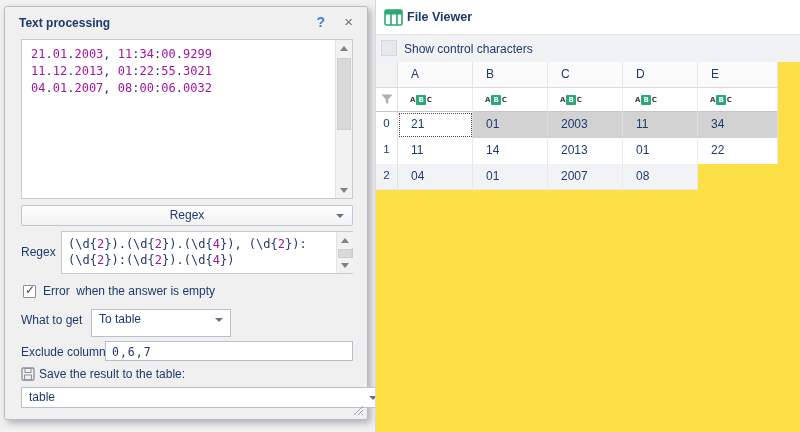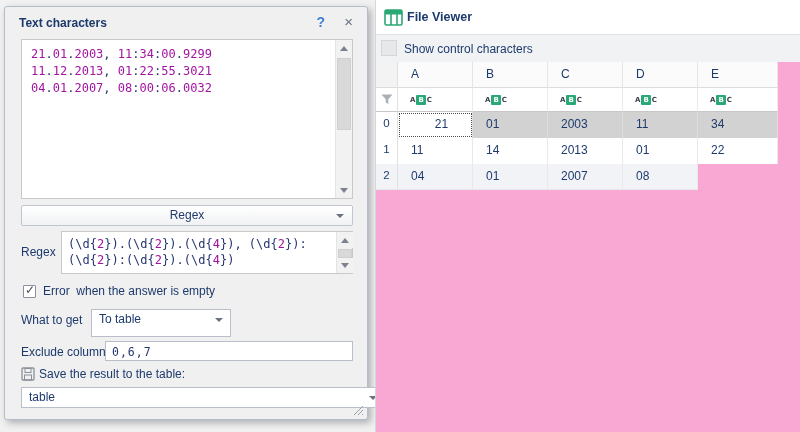--- a/index.html
+++ b/index.html
@@ -66,21 +66,21 @@
   .excl-input { position:absolute; left:84px; top:-2px; width:248px; height:20px; background:#fff;
                 border:1px solid #b8bfca; font-size:11.5px; color:#24366e; padding:3px 0 0 6px; letter-spacing:1px; }
 
   .row-save { position:absolute; left:16px; top:360px; display:flex; align-items:center; }
   .row-save .lbl { margin-left:4px; font-size:12px; color:#1d3a6d; }
   .table-combo { position:absolute; left:16px; top:380px; width:364px; height:21px; }
 
   .grip { position:absolute; right:3px; bottom:3px; width:13px; height:13px; }
 
   
-  .viewer { position:absolute; left:375px; top:0; width:425px; height:432px; background:#f9a8d4; border-left:1px solid #d7d7d7; }
+  .viewer { position:absolute; left:375px; top:0; width:425px; height:432px; background:#fde047; border-left:1px solid #d7d7d7; }
   .v-header { position:absolute; left:0; top:0; right:0; height:35px; background:#fff; border-bottom:1px solid #e2e2e2; }
   .v-title { position:absolute; left:31px; top:10px; font-size:12.5px; font-weight:bold; color:#1d3a6d; }
   .v-icon { position:absolute; left:8px; top:9px; }
   .v-controls { position:absolute; left:0; top:35px; right:0; height:27px; background:#f1f2f4; }
   .v-check { position:absolute; left:5px; top:5px; width:16px; height:16px; background:#e7e8ea; border:1px solid #d4d6d9; cursor:pointer; }
   .v-check-lbl { position:absolute; left:28px; top:7px; font-size:12px; color:#1d3a6d; }
 
   .grid { position:absolute; left:0; top:62px; right:0; }
   .g-row { display:flex; }
   .c-num { width:22px; flex:0 0 22px; }
@@ -98,32 +98,32 @@
   .g-filter .c-num { justify-content:center; padding-left:0; border-right:1px solid #e0e0e0; }
   .abc { display:inline-flex; align-items:center; font-family:"DejaVu Sans", sans-serif; }
   .abc .a, .abc .c3 { font-size:7px; font-weight:bold; color:#3c424b; }
   .abc .b { font-size:7px; font-weight:bold; color:#fff; background:#2aa876; padding:1px 2px; margin:0 1px; border-radius:1px; }
 
   .g-data { height:26px; }
   .g-data .cell { font-size:12px; color:#1d3a6d; padding:5px 0 0 13px; border-right:1px solid #e9e9e9; }
   .g-data .c-num { text-align:center; padding-left:0; font-size:11.5px; background:#fff; border-right:1px solid #e0e0e0; }
   .row-sel .cell { background:#d2d2d2; border-right:1px solid #dedede; }
   .row-sel .c-num { background:#fff; }
-  .cell.focused { background:#fff !important; outline:1px dotted #4a4a4a; outline-offset:-2px;text-align:center; }
+  .cell.focused { background:#fff !important; outline:1px dotted #4a4a4a; outline-offset:-2px; }
   .row-alt .cell { background:#f2f3f7; border-bottom:1px solid #e7e8ec; }
   .row-plain .cell { background:#fff; }
 </style>
 </head>
 <body>
 
 <div id="stage">
   <div class="left-bg"></div>
 
   <div class="dialog">
-    <div class="dlg-title">Text characters</div>
+    <div class="dlg-title">Text processing</div>
     <div class="dlg-help">?</div>
     <div class="dlg-close">×</div>
 
     <div class="sample-box">
       <div class="sample-text mono"><div><span class="num">2</span><span class="num">1</span><span class="sym">.</span><span class="num">0</span><span class="num">1</span><span class="sym">.</span><span class="num">2</span><span class="num">0</span><span class="num">0</span><span class="num">3</span><span class="sym">,</span><span class="sym"> </span><span class="num">1</span><span class="num">1</span><span class="sym">:</span><span class="num">3</span><span class="num">4</span><span class="sym">:</span><span class="num">0</span><span class="num">0</span><span class="sym">.</span><span class="num">9</span><span class="num">2</span><span class="num">9</span><span class="num">9</span></div><div><span class="num">1</span><span class="num">1</span><span class="sym">.</span><span class="num">1</span><span class="num">2</span><span class="sym">.</span><span class="num">2</span><span class="num">0</span><span class="num">1</span><span class="num">3</span><span class="sym">,</span><span class="sym"> </span><span class="num">0</span><span class="num">1</span><span class="sym">:</span><span class="num">2</span><span class="num">2</span><span class="sym">:</span><span class="num">5</span><span class="num">5</span><span class="sym">.</span><span class="num">3</span><span class="num">0</span><span class="num">2</span><span class="num">1</span></div><div><span class="num">0</span><span class="num">4</span><span class="sym">.</span><span class="num">0</span><span class="num">1</span><span class="sym">.</span><span class="num">2</span><span class="num">0</span><span class="num">0</span><span class="num">7</span><span class="sym">,</span><span class="sym"> </span><span class="num">0</span><span class="num">8</span><span class="sym">:</span><span class="num">0</span><span class="num">0</span><span class="sym">:</span><span class="num">0</span><span class="num">6</span><span class="sym">.</span><span class="num">0</span><span class="num">0</span><span class="num">3</span><span class="num">2</span></div></div>
       <div class="vscroll">
         <div class="sb-btn up">
             <span class="tri-up"></span>
           </div>
         <div class="sb-thumb" style="top:18px; height:72px;"></div>

